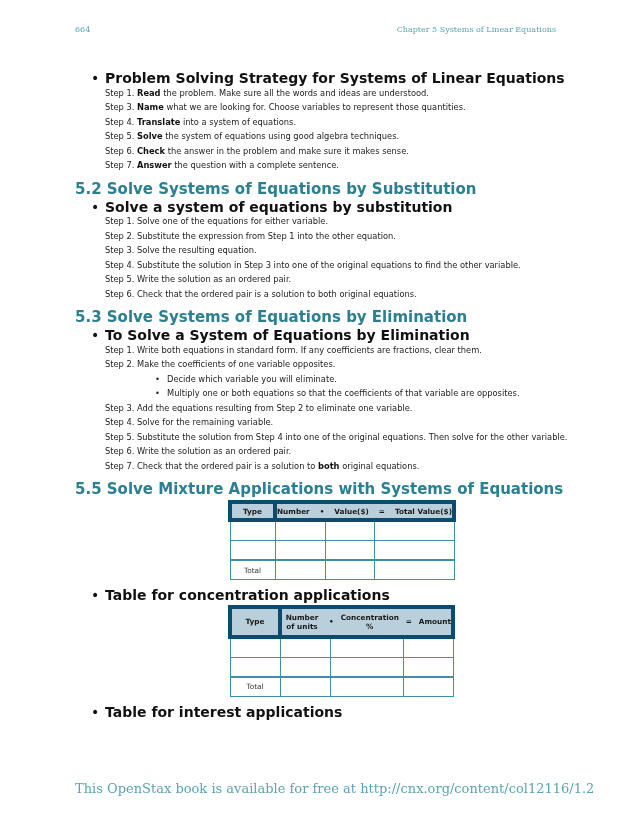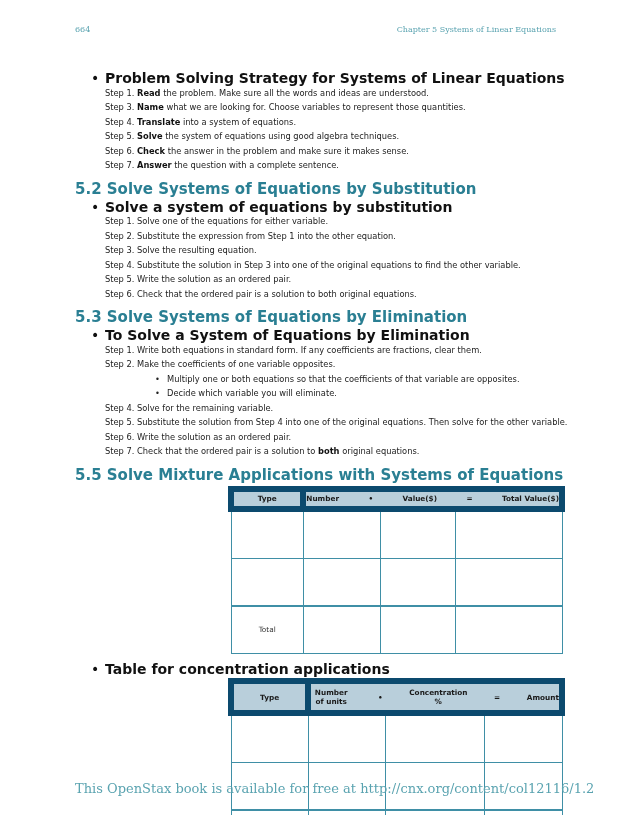--- a/index.html
+++ b/index.html
@@ -14,22 +14,22 @@
   .bullet-title::before { content:"•"; position:absolute; left:-14px; font-weight:normal; }
   .step { font-size:8.3px; margin-left:30px; height:14.5px; line-height:14.5px; white-space:nowrap; color:#222; }
   .step .lbl { display:inline-block; width:32px; }
   .step b { color:#111; }
   .subbullet { position:relative; font-size:8.3px; margin-left:92px; height:14.5px; line-height:14.5px; white-space:nowrap; }
   .subbullet::before { content:"•"; position:absolute; left:-12px; }
   h2 { font-size:15px; color:#2a7f93; font-weight:bold; margin:0; height:16px; line-height:16px; }
   .sec { margin-top:8px; }
   .sec h2 { margin-bottom:3px; }
   table.t { border-collapse:collapse; font-size:7.3px; margin-left:153px; margin-top:2px; margin-bottom:8px; }
-  table.t th { background:#b9cfdb; color:#1a1a1a; font-weight:bold; border:6px solid #0c4a6e; padding:0; height:14px; }
-  table.t td { border:1px solid #3f8fa6; height:14px; padding:16px; text-align:center; color:#333; }
+  table.t th { background:#b9cfdb; color:#1a1a1a; font-weight:bold; border:4px solid #0c4a6e; padding:0; height:14px; }
+  table.t td { border:1px solid #3f8fa6; height:14px; padding:2px; text-align:center; color:#333; }
   table.t tr.total td { border-top:2px solid #3f8fa6; }
   .hdr-inner { display:flex; justify-content:space-between; align-items:center; width:100%; }
   .op { font-weight:bold; }
 </style>
 </head>
 <body>
 
 <div class="hdr hdr-left">664</div>
 <div class="hdr hdr-right">Chapter 5 Systems of Linear Equations</div>
 
@@ -58,22 +58,23 @@
         <div class="step"><span class="lbl">Step 5.</span><span>Write the solution as an ordered pair.</span></div>
         <div class="step"><span class="lbl">Step 6.</span><span>Check that the ordered pair is a solution to both original equations.</span></div>
       </div>
   </div>
 
   <div class="sec">
     <h2>5.3 Solve Systems of Equations by Elimination</h2>
     <div class="bullet-title">To Solve a System of Equations by Elimination</div>
     <div class="step"><span class="lbl">Step 1.</span><span>Write both equations in standard form. If any coefficients are fractions, clear them.</span></div>
     <div class="step"><span class="lbl">Step 2.</span><span>Make the coefficients of one variable opposites.</span></div>
+    <div class="subbullet">Decide which variable you will eliminate.</div>
     <div class="subbullet">Multiply one or both equations so that the coefficients of that variable are opposites.</div>
-    <div class="subbullet">Decide which variable you will eliminate.</div>
+    <div class="step"><span class="lbl">Step 3.</span><span>Add the equations resulting from Step 2 to eliminate one variable.</span></div>
     <div class="step"><span class="lbl">Step 4.</span><span>Solve for the remaining variable.</span></div>
     <div class="step"><span class="lbl">Step 5.</span><span>Substitute the solution from Step 4 into one of the original equations. Then solve for the other variable.</span></div>
     <div class="step"><span class="lbl">Step 6.</span><span>Write the solution as an ordered pair.</span></div>
     <div class="step"><span class="lbl">Step 7.</span><span>Check that the ordered pair is a solution to </span><b>both</b><span> original equations.</span></div>
   </div>
 
   <div class="sec">
     <h2>5.5 Solve Mixture Applications with Systems of Equations</h2>
 
     <table class="t">

